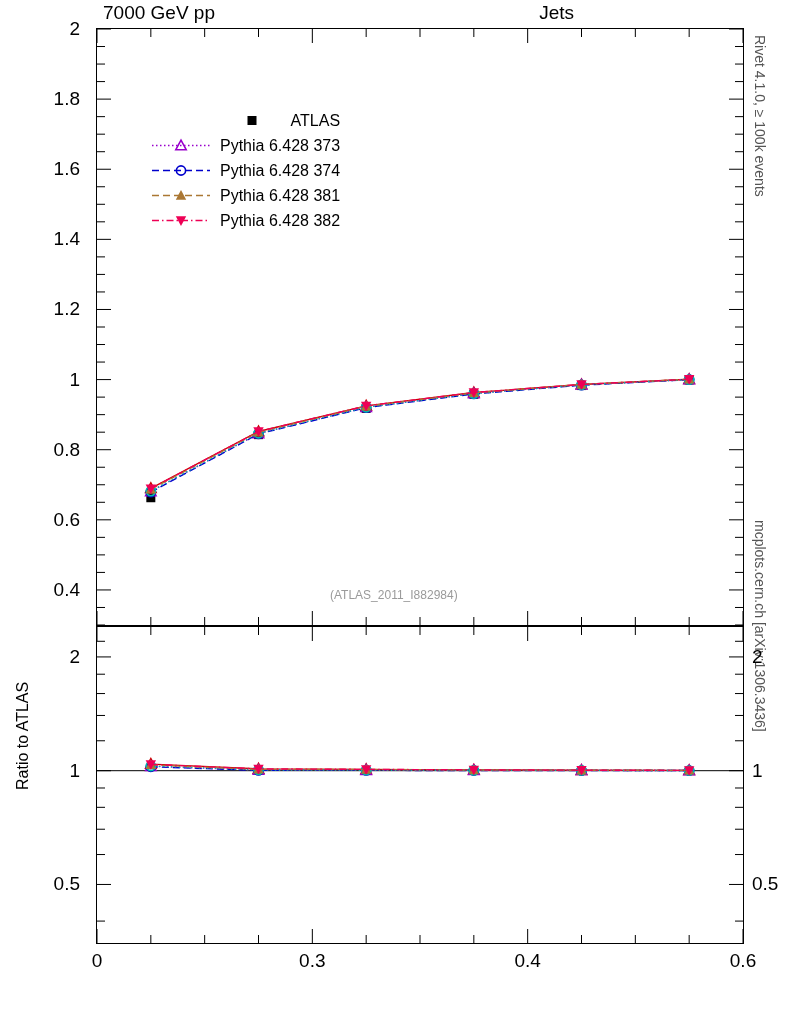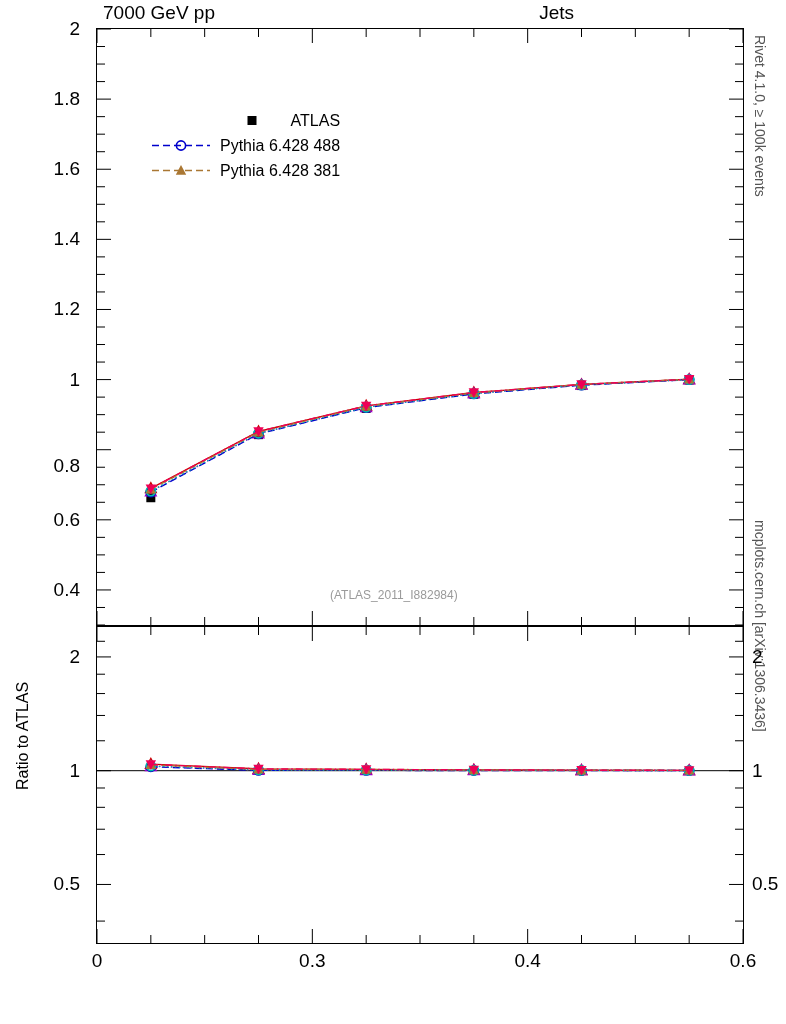--- a/index.html
+++ b/index.html
@@ -283,34 +283,52 @@
         <div class="leg-sym">
           <svg width="62" height="25">
             <rect x="26.5" y="8" width="9" height="9" fill="#000000"></rect>
           </svg>
         </div>
         <div class="leg-label">ATLAS</div>
       </div>
       <div class="leg-row">
         <div class="leg-sym">
           <svg width="62" height="25">
+            <line x1="2" y1="12.5" x2="60" y2="12.5" stroke="#9900cc" stroke-width="1.4" stroke-dasharray="1.5,2.5"></line>
+            <polygon points="31,7.1 36.2,16.7 25.8,16.7" fill="none" stroke="#9900cc" stroke-width="1.6"></polygon>
+          </svg>
+        </div>
+        <div class="leg-label">Pythia 6.428 373</div>
+      </div>
+      <div class="leg-row">
+        <div class="leg-sym">
+          <svg width="62" height="25">
             <line x1="2" y1="12.5" x2="60" y2="12.5" stroke="#0000cc" stroke-width="1.4" stroke-dasharray="7,4"></line>
             <circle cx="31" cy="12.5" r="4.6" fill="none" stroke="#0000cc" stroke-width="1.6"></circle>
           </svg>
         </div>
-        <div class="leg-label">Pythia 6.428 488</div>
+        <div class="leg-label">Pythia 6.428 374</div>
       </div>
       <div class="leg-row">
         <div class="leg-sym">
           <svg width="62" height="25">
             <line x1="2" y1="12.5" x2="60" y2="12.5" stroke="#aa7733" stroke-width="1.4" stroke-dasharray="7,4"></line>
             <polygon points="31,7.1 36.2,16.7 25.8,16.7" fill="#aa7733"></polygon>
           </svg>
         </div>
         <div class="leg-label">Pythia 6.428 381</div>
+      </div>
+      <div class="leg-row">
+        <div class="leg-sym">
+          <svg width="62" height="25">
+            <line x1="2" y1="12.5" x2="60" y2="12.5" stroke="#ee0055" stroke-width="1.4" stroke-dasharray="7,3,1.5,3"></line>
+            <polygon points="31,17.9 36.2,8.3 25.8,8.3" fill="#ee0055"></polygon>
+          </svg>
+        </div>
+        <div class="leg-label">Pythia 6.428 382</div>
       </div>
     </div>
 
   <div class="abs panel" id="ratio-panel">
     <svg id="ratio-svg" width="646" height="316" viewBox="0 0 646 316">
         <line x1="0" y1="257.4585689269896" x2="14" y2="257.4585689269896" stroke="#000" stroke-width="1"></line>
         <line x1="646" y1="257.4585689269896" x2="632" y2="257.4585689269896" stroke="#000" stroke-width="1"></line>
         <line x1="0" y1="143.69159823343915" x2="14" y2="143.69159823343915" stroke="#000" stroke-width="1"></line>
         <line x1="646" y1="143.69159823343915" x2="632" y2="143.69159823343915" stroke="#000" stroke-width="1"></line>
         <line x1="0" y1="29.92462753988867" x2="14" y2="29.92462753988867" stroke="#000" stroke-width="1"></line>
@@ -412,21 +430,21 @@
   <div class="abs" id="ratio-ylabel">Ratio to ATLAS</div>
 
   <div class="abs" id="xlabels"></div>
 
 <div class="ynum" style="top: 29px; left: 18px; width: 70px;">2</div>
     <div class="ynum" style="top: 99.1176px; left: 18px; width: 70px;">1.8</div>
     <div class="ynum" style="top: 169.235px; left: 18px; width: 70px;">1.6</div>
     <div class="ynum" style="top: 239.353px; left: 18px; width: 70px;">1.4</div>
     <div class="ynum" style="top: 309.471px; left: 18px; width: 70px; text-align: right;">1.2</div>
     <div class="ynum" style="top: 379.588px; left: 18px; width: 70px;">1</div>
-    <div class="ynum" style="top: 449.706px; left: 18px; width: 70px; margin-top: 16px;">0.8</div>
+    <div class="ynum" style="top: 449.706px; left: 18px; width: 70px;">0.8</div>
     <div class="ynum" style="top: 519.824px; left: 18px; width: 70px;">0.6</div>
     <div class="ynum" style="top: 589.941px; left: 18px; width: 70px;">0.4</div>
     <div class="ynum" style="top: 884.459px; left: 18px; width: 70px;">0.5</div>
     <div class="ynum-r" style="top: 884.459px; left: 744px;">0.5</div>
     <div class="ynum" style="top: 770.692px; left: 18px; width: 70px;">1</div>
     <div class="ynum-r" style="top: 770.692px; left: 744px;">1</div>
     <div class="ynum" style="top: 656.925px; left: 18px; width: 70px;">2</div>
     <div class="ynum-r" style="top: 656.925px; left: 744px;">2</div>
     <div class="xnum" style="left: 97px;">0</div>
     <div class="xnum" style="left: 312.333px;">0.3</div>

